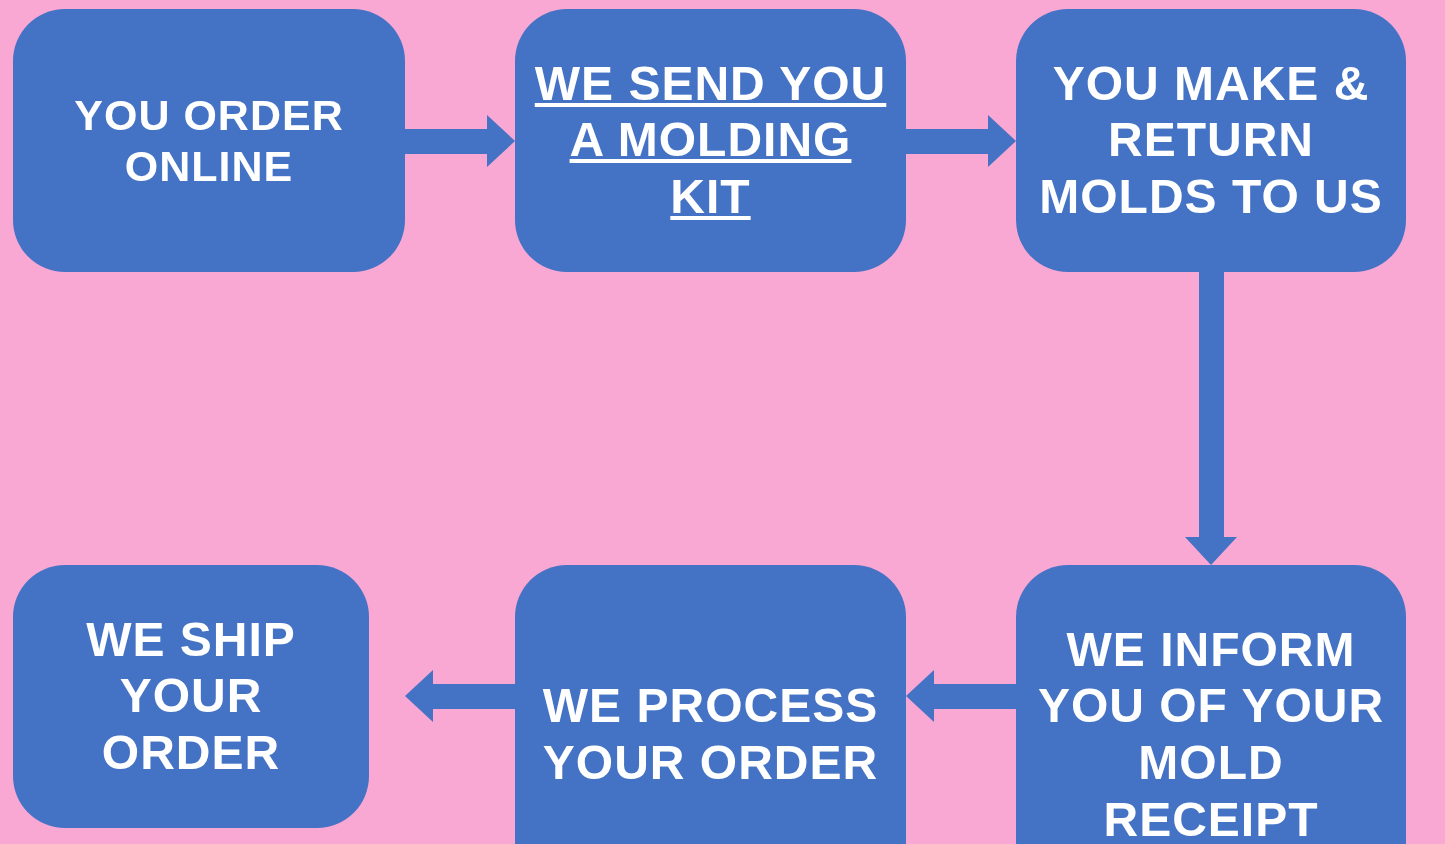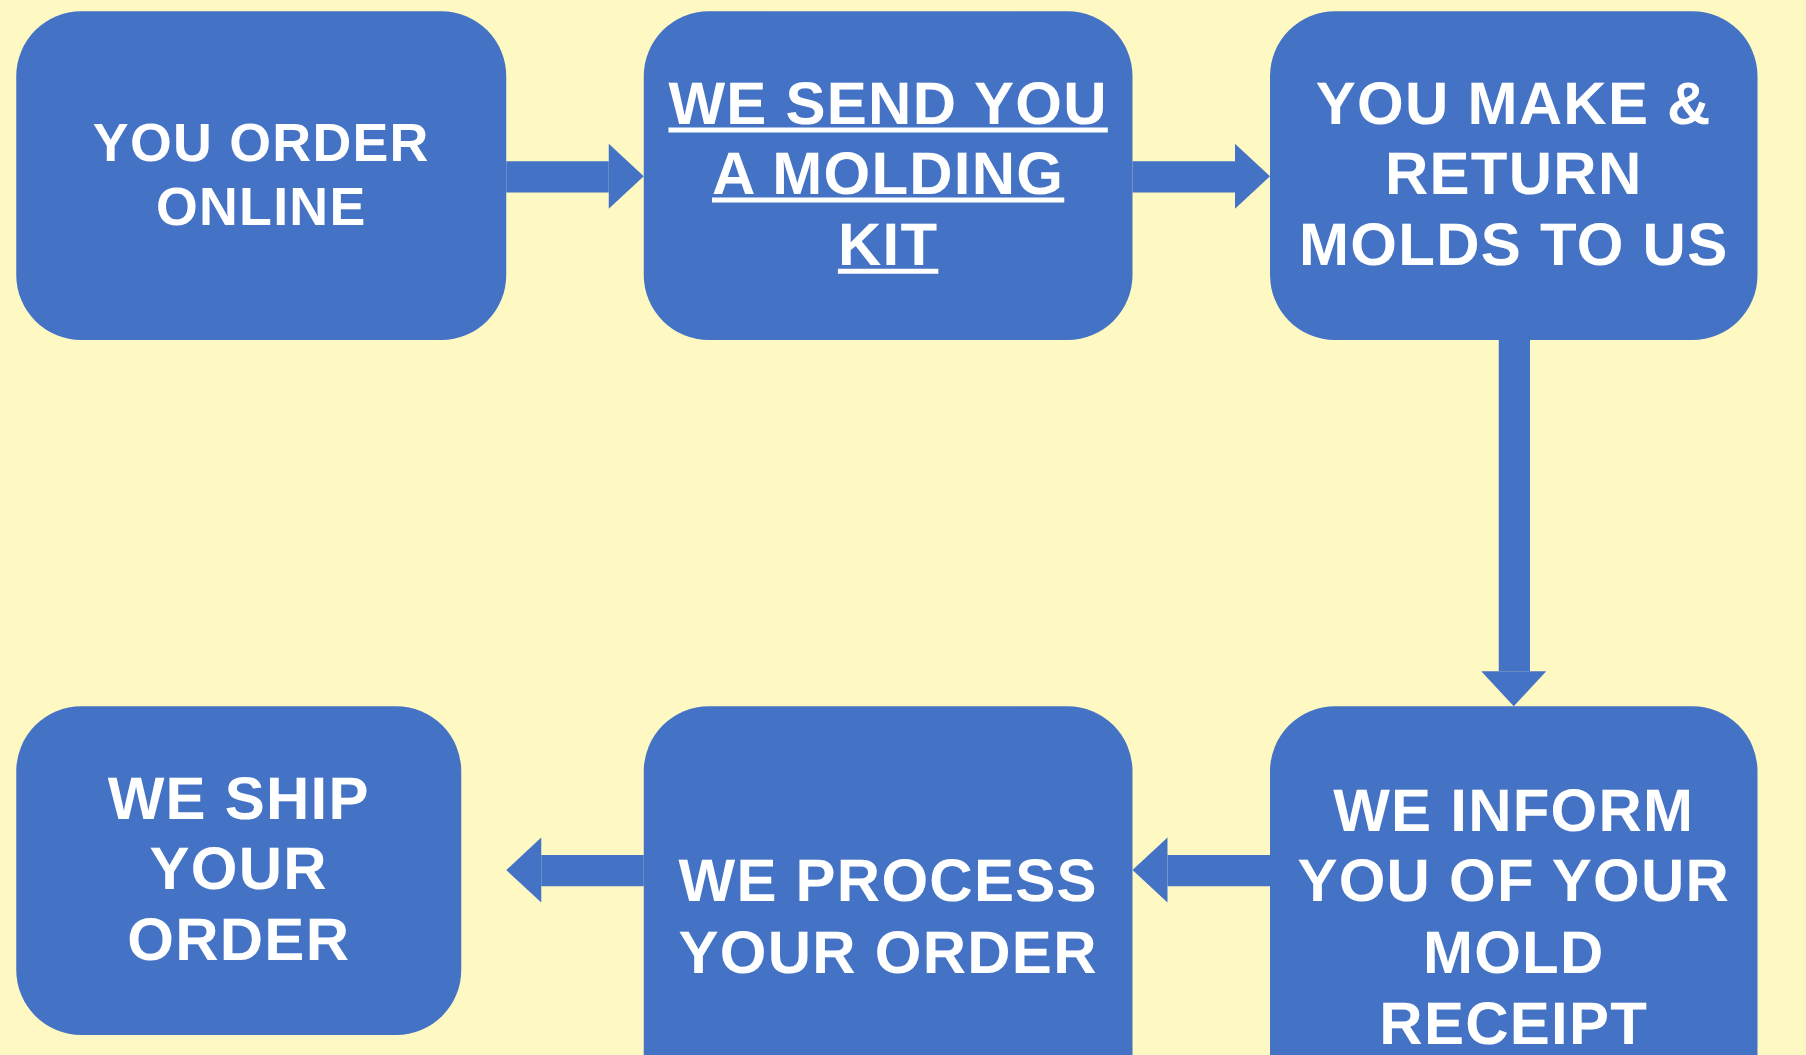--- a/index.html
+++ b/index.html
@@ -4,21 +4,21 @@
 <style>
   html, body {
     margin: 0;
     padding: 0;
     background: #ffffff;
   }
   .canvas {
     position: relative;
     width: 1445px;
     height: 844px;
-    background: #fef9c3;
+    background: #f9a8d4;
     overflow: hidden;
     font-family: "Liberation Sans", "DejaVu Sans", sans-serif;
   }
   .flow-box {
     position: absolute;
     background: var(--accent, #4472C4);
     border-radius: 52px;
     display: flex;
     align-items: center;
     justify-content: center;

